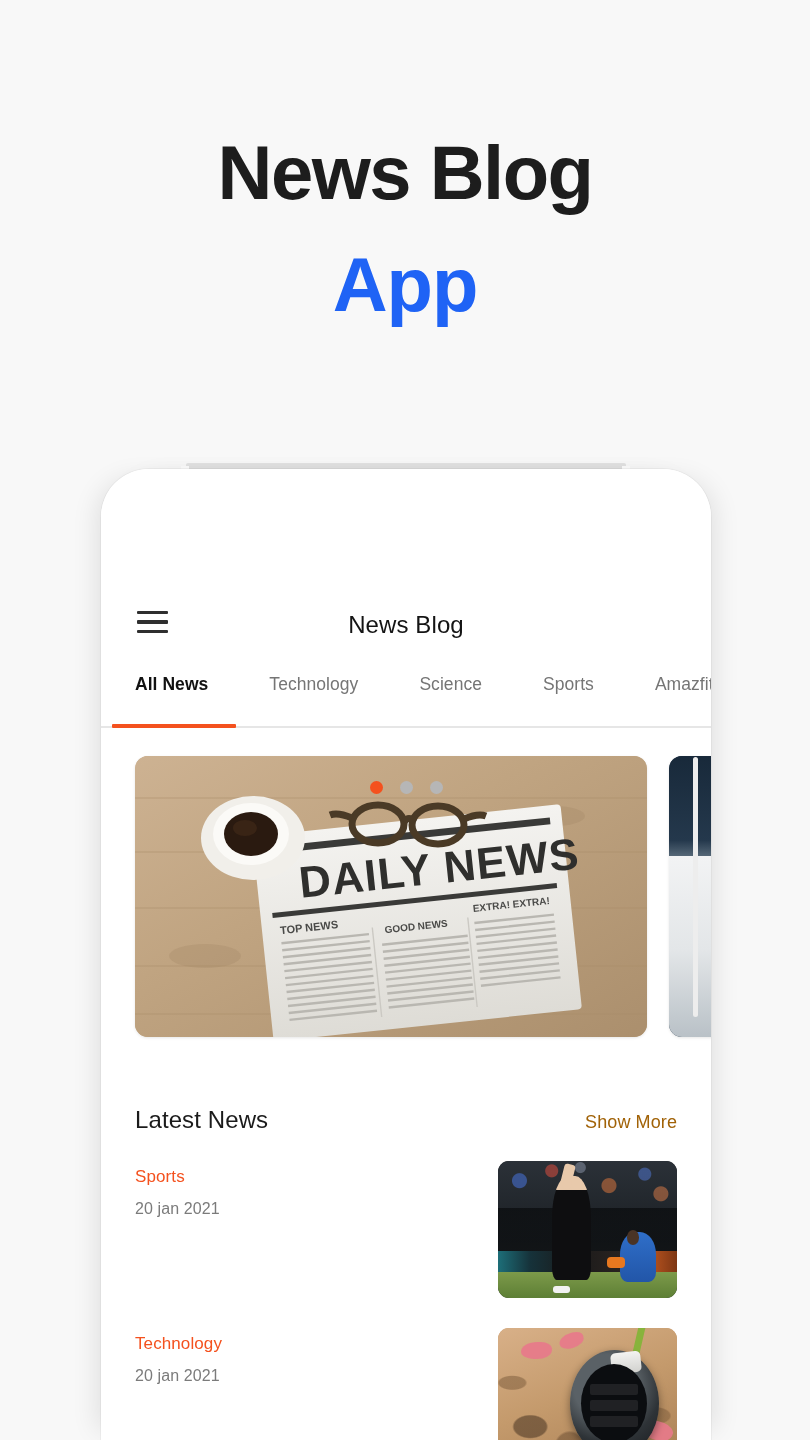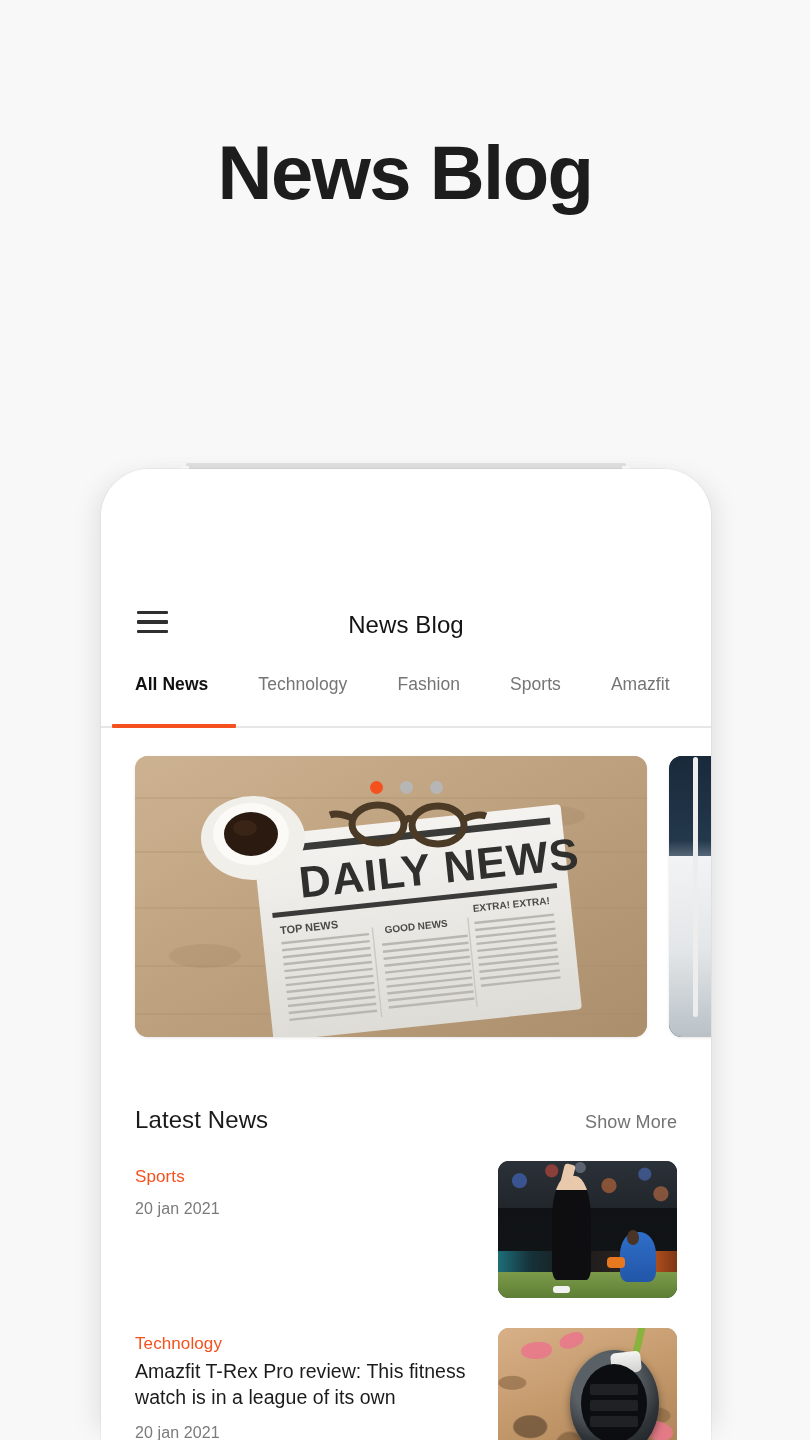--- a/index.html
+++ b/index.html
@@ -171,21 +171,21 @@
     left: 0;
     width: 610px;
     height: 59px;
   }
   .tabs-row {
     position: absolute;
     left: 34px;
     top: 0;
     display: flex;
     align-items: flex-start;
-    gap: 3px;
+    gap: 14px;
   }
   .tab {
     font-size: 17.5px;
     color: #757575;
     white-space: nowrap;
     padding: 5px 0 0 0;
     margin-right: 47px;
     cursor: pointer;
     letter-spacing: 0.05px;
   }
@@ -283,21 +283,21 @@
     align-items: baseline;
   }
   .section-title {
     font-size: 24px;
     color: #1b1b1b;
     font-weight: 400;
     letter-spacing: 0.1px;
   }
   .show-more {
     font-size: 18px;
-    color: #737373;
+    color: #a16207;
     font-weight: 400;
     cursor: pointer;
     letter-spacing: 0.1px;
   }
 
   .news-list {
     position: absolute;
     top: 688px;
     left: 0;
     width: 610px;
@@ -453,20 +453,21 @@
     background: #ededed;
     border-radius: 3px;
     cursor: pointer;
   }
 </style>
 </head>
 <body>
 
 <div class="hero">
   <div class="hero-line1">News Blog</div>
+  <div class="hero-line2">App</div>
 </div>
 
 <div class="phone-wrap">
 
   <div class="phone-topstrip"></div>
   <div class="phone-topstrip-l"></div>
   <div class="phone-topstrip-r"></div>
 
   <div class="phone-body">
 
@@ -485,21 +486,21 @@
             <span></span>
             <span></span>
         </div>
         <div class="app-title">News Blog</div>
       </div>
 
       <div class="tabs">
         <div class="tabs-row">
           <div class="tab active">All News</div>
           <div class="tab">Technology</div>
-          <div class="tab">Fashion</div>
+          <div class="tab">Science</div>
           <div class="tab">Sports</div>
           <div class="tab">Amazfit</div>
         </div>
         <div class="tabs-divider"></div>
         <div class="tabs-indicator"></div>
       </div>
 
       <div class="carousel">
         <div class="slide-main">
           <svg width="512" height="281" viewBox="0 0 512 281" preserveAspectRatio="none">
@@ -622,21 +623,20 @@
             <div class="tc-shoe"></div>
             <div class="tc-fielder"></div>
             <div class="tc-fhead"></div>
             <div class="tc-glove"></div>
           </div>
         </div>
 
         <div class="news-item">
           <div class="news-text">
             <div class="news-cat">Technology</div>
-            <div class="news-title">Amazfit T-Rex Pro review: This fitness watch is in a league of its own</div>
             <div class="news-date">20 jan 2021</div>
           </div>
           <div class="news-thumb th-watch">
             <div class="tw-ground"></div>
             <div class="tw-petal p1"></div>
             <div class="tw-petal p2"></div>
             <div class="tw-petal p3"></div>
             <div class="tw-stem"></div>
             <div class="tw-watch">
               <div class="tw-band"></div>

